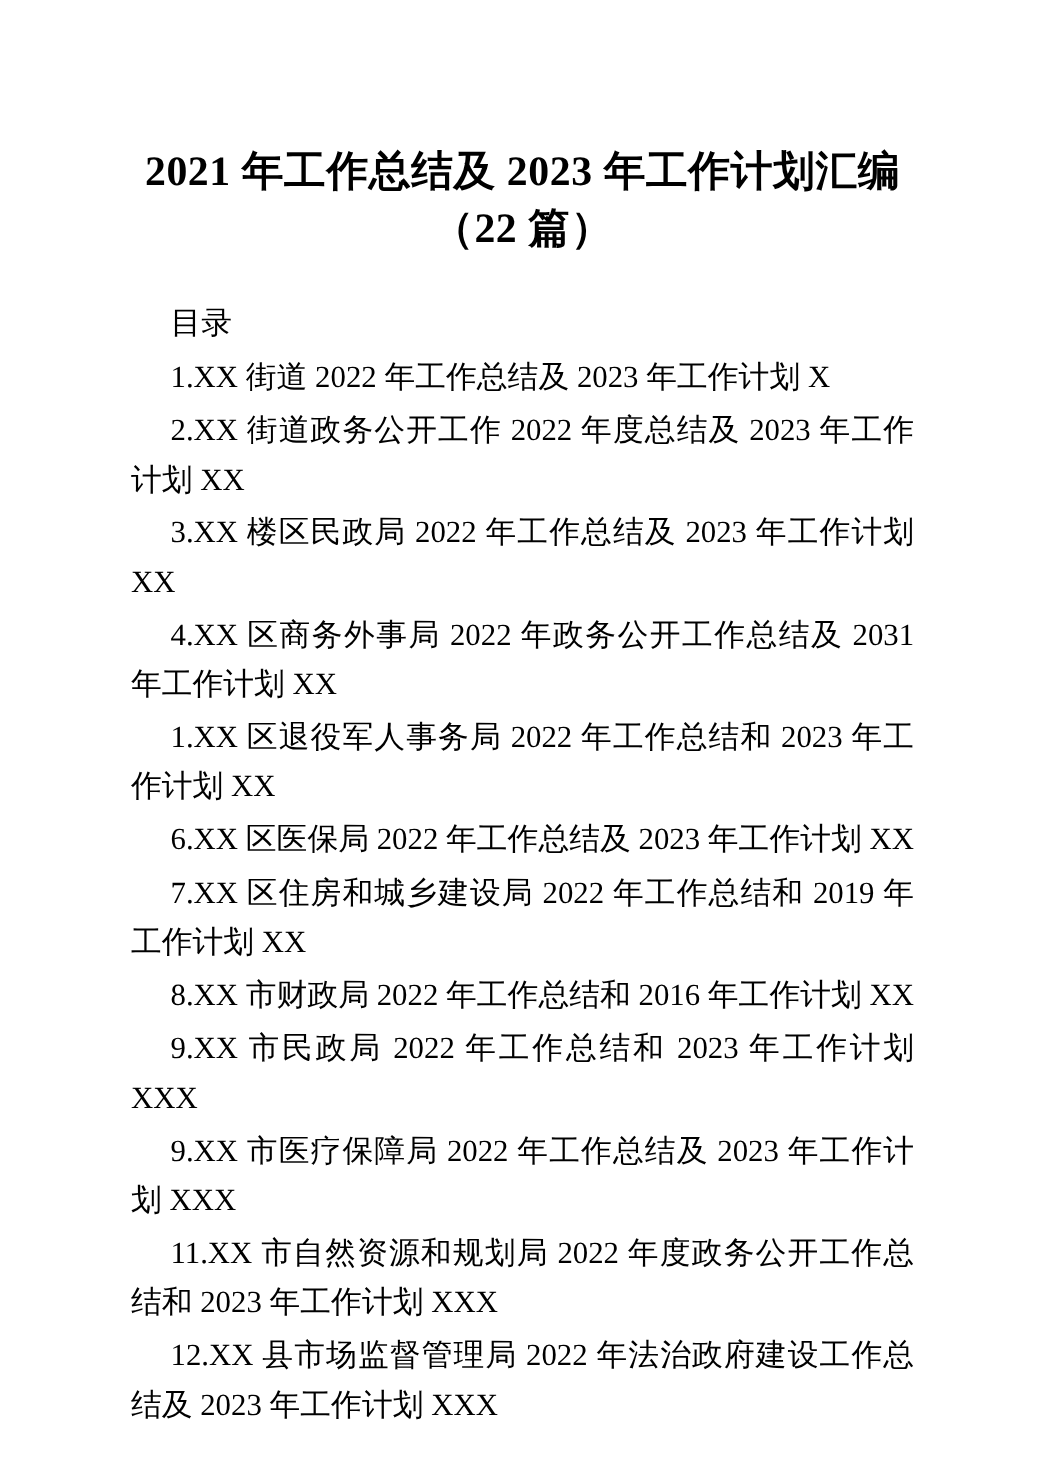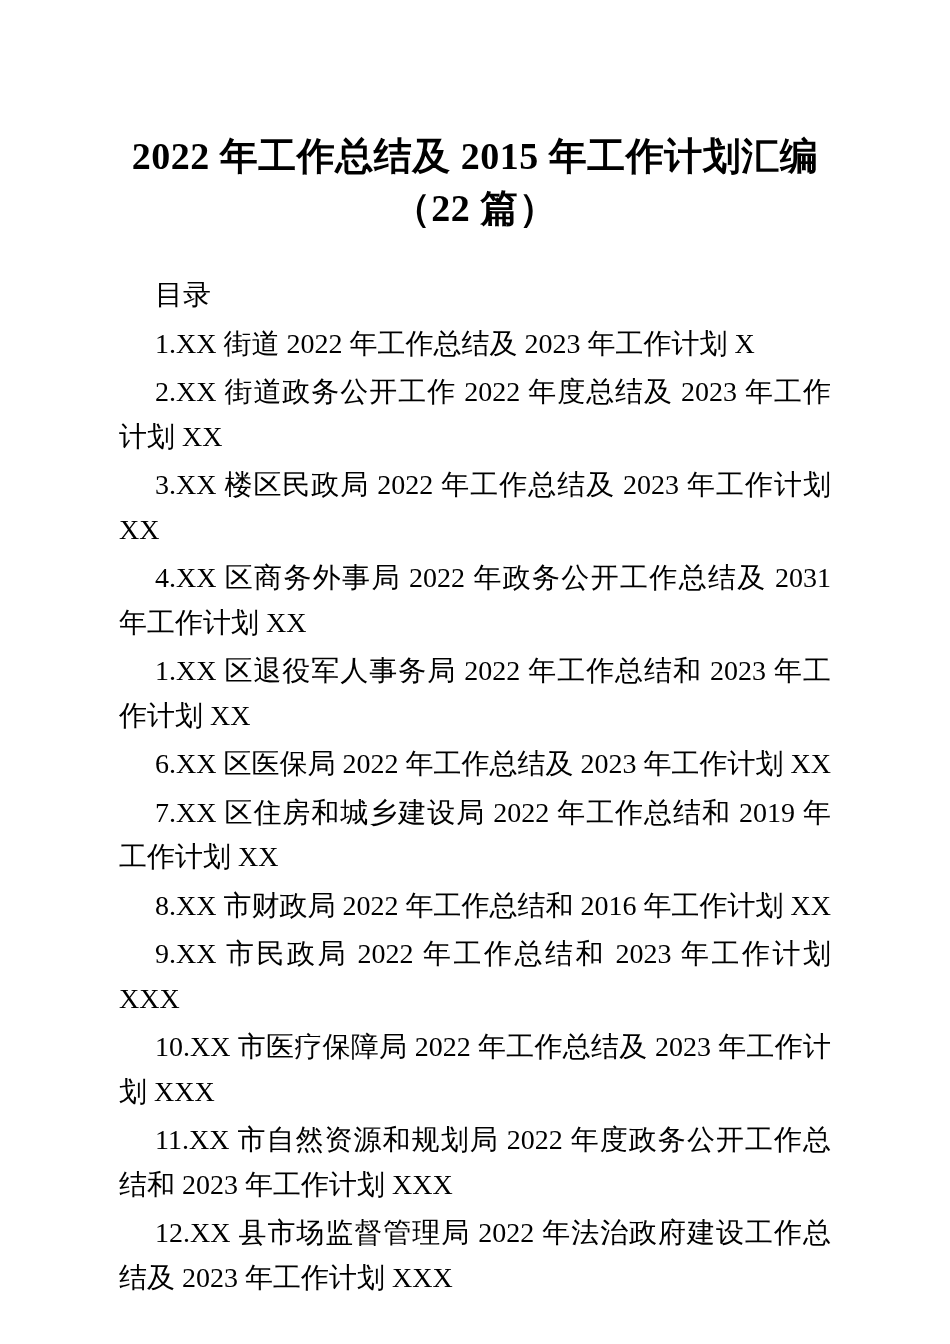--- a/index.html
+++ b/index.html
@@ -37,30 +37,30 @@
     margin: 4px;
     padding: 0;
     text-indent: 36px;
     word-break: break-word;
   }
 </style>
 </head>
 <body>
 
 <div class="page">
-  <h1 class="doc-title">2022 年工作总结及 2015 年工作计划汇编（22 篇）</h1>
+  <h1 class="doc-title">2021 年工作总结及 2023 年工作计划汇编（22 篇）</h1>
 
   <section class="toc">
     <p>目录</p>
     <p>1.XX 街道 2022 年工作总结及 2023 年工作计划 X</p>
     <p>2.XX 街道政务公开工作 2022 年度总结及 2023 年工作计划 XX</p>
     <p>3.XX 楼区民政局 2022 年工作总结及 2023 年工作计划 XX</p>
     <p>4.XX 区商务外事局 2022 年政务公开工作总结及 2031 年工作计划 XX</p>
     <p>1.XX 区退役军人事务局 2022 年工作总结和 2023 年工作计划 XX</p>
     <p>6.XX 区医保局 2022 年工作总结及 2023 年工作计划 XX</p>
     <p>7.XX 区住房和城乡建设局 2022 年工作总结和 2019 年工作计划 XX</p>
     <p>8.XX 市财政局 2022 年工作总结和 2016 年工作计划 XX</p>
     <p>9.XX 市民政局 2022 年工作总结和 2023 年工作计划 XXX</p>
-    <p>10.XX 市医疗保障局 2022 年工作总结及 2023 年工作计划 XXX</p>
+    <p>9.XX 市医疗保障局 2022 年工作总结及 2023 年工作计划 XXX</p>
     <p>11.XX 市自然资源和规划局 2022 年度政务公开工作总结和 2023 年工作计划 XXX</p>
     <p>12.XX 县市场监督管理局 2022 年法治政府建设工作总结及 2023 年工作计划 XXX</p>
   </section>
 </div>
 
 </body></html>

